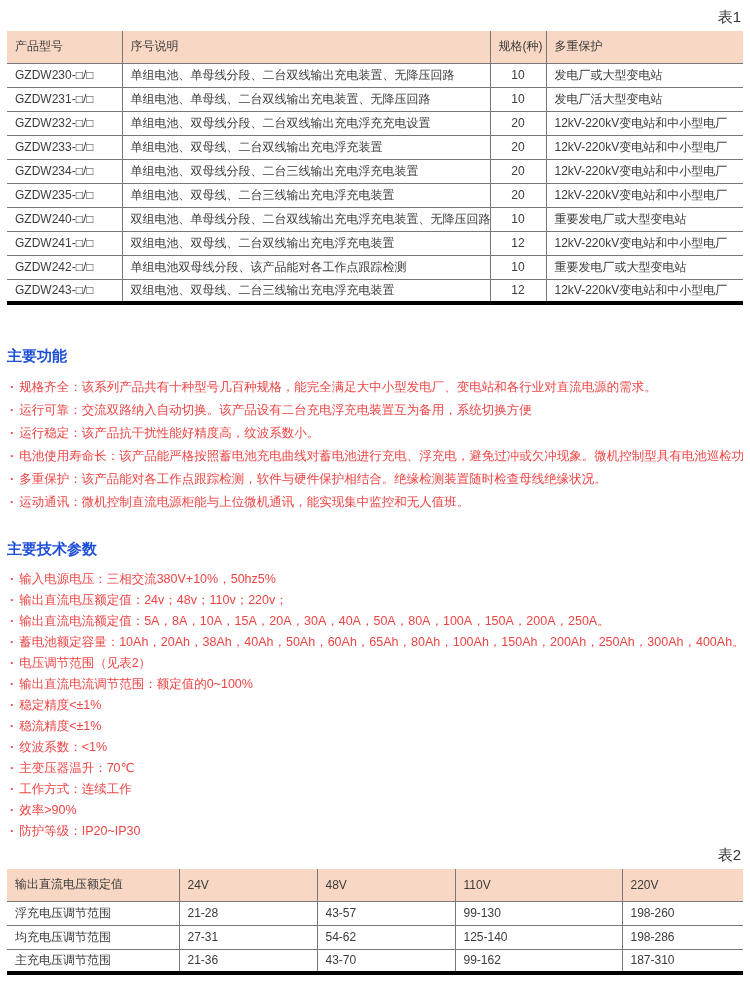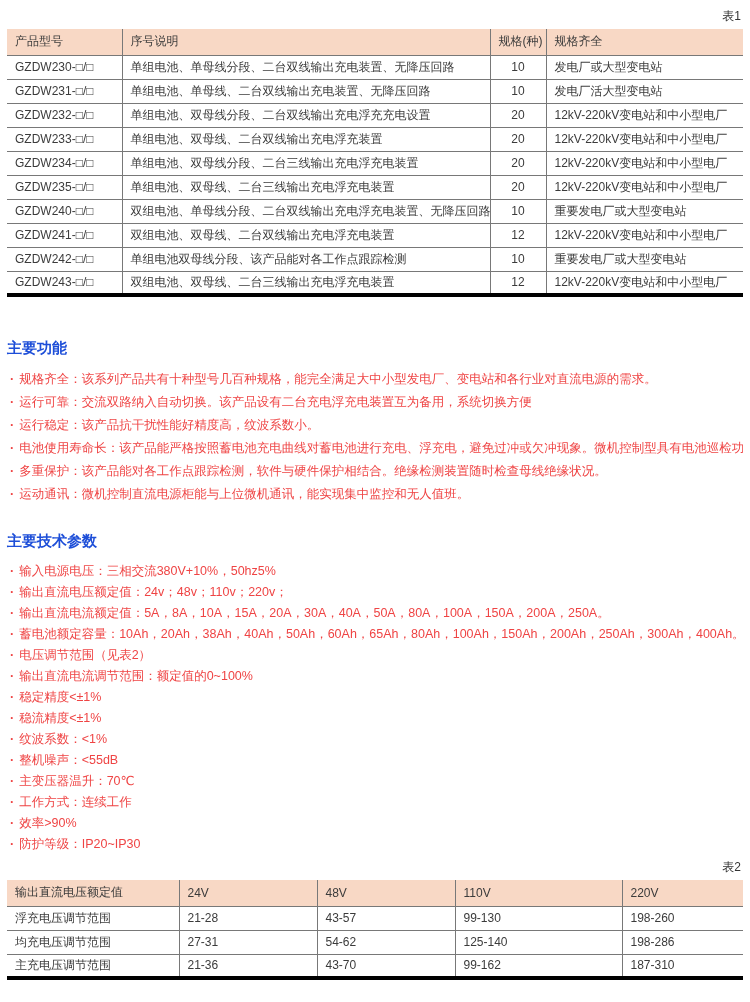--- a/index.html
+++ b/index.html
@@ -7,21 +7,21 @@
   body {
     width: 750px;
     height: 1002px;
     font-family: "Liberation Sans", "DejaVu Sans", sans-serif;
     color: #3b3b3b;
     padding: 0 7px;
     overflow: hidden;
   }
   .tbl-label {
     text-align: right;
-    font-size: 12px;
+    font-size: 15px;
     color: #333;
     padding: 8px 2px 4px 0;
   }
   .tbl-label.second { padding-top: 4px; }
   table {
     width: 100%;
     border-collapse: collapse;
     table-layout: fixed;
     font-size: 12px;
     color: #3b3b3b;
@@ -32,21 +32,21 @@
     vertical-align: middle;
     padding: 0 8px;
     border-right: 1px solid #787878;
     border-bottom: 1px solid #787878;
     overflow: hidden;
     white-space: nowrap;
   }
   th:last-child, td:last-child { border-right: none; }
   thead th {
     background: #f8d8c5;
-    height: 26px;
+    height: 32px;
   }
   tbody td { height: 24px; margin-left: 32px; }
   tbody tr:last-child td { border-bottom: 4px solid #000000; }
   .center { text-align: center; }
   
   .t1 .col-model { width: 115px; }
   .t1 .col-desc  { width: 368px; }
   .t1 .col-spec  { width: 56px; }
   
   .t2 .col-a { width: 172px; }
@@ -83,21 +83,21 @@
 <body>
 
 <div class="tbl-label">表1</div>
 
 <table class="t1">
   <thead>
     <tr>
       <th class="col-model">产品型号</th>
       <th class="col-desc">序号说明</th>
       <th class="col-spec center">规格(种)</th>
-      <th>规格齐全</th>
+      <th>多重保护</th>
     </tr>
   </thead>
   <tbody>
     <tr>
       <td>GZDW230-□/□</td>
       <td>单组电池、单母线分段、二台双线输出充电装置、无降压回路</td>
       <td class="center">10</td>
       <td>发电厂或大型变电站</td>
     </tr>
     <tr>
@@ -171,21 +171,20 @@
 <ul class="bullets tp-list">
   <li>输入电源电压：三相交流380V+10%，50hz5%</li>
   <li>输出直流电压额定值：24v；48v；110v；220v；</li>
   <li>输出直流电流额定值：5A，8A，10A，15A，20A，30A，40A，50A，80A，100A，150A，200A，250A。</li>
   <li>蓄电池额定容量：10Ah，20Ah，38Ah，40Ah，50Ah，60Ah，65Ah，80Ah，100Ah，150Ah，200Ah，250Ah，300Ah，400Ah。</li>
   <li>电压调节范围（见表2）</li>
   <li>输出直流电流调节范围：额定值的0~100%</li>
   <li>稳定精度&lt;±1%</li>
   <li>稳流精度&lt;±1%</li>
   <li>纹波系数：&lt;1%</li>
-  <li>整机噪声：&lt;55dB</li>
   <li>主变压器温升：70℃</li>
   <li>工作方式：连续工作</li>
   <li>效率&gt;90%</li>
   <li>防护等级：IP20~IP30</li>
 </ul>
 
 <div class="tbl-label second">表2</div>
 
 <table class="t2">
   <thead>

